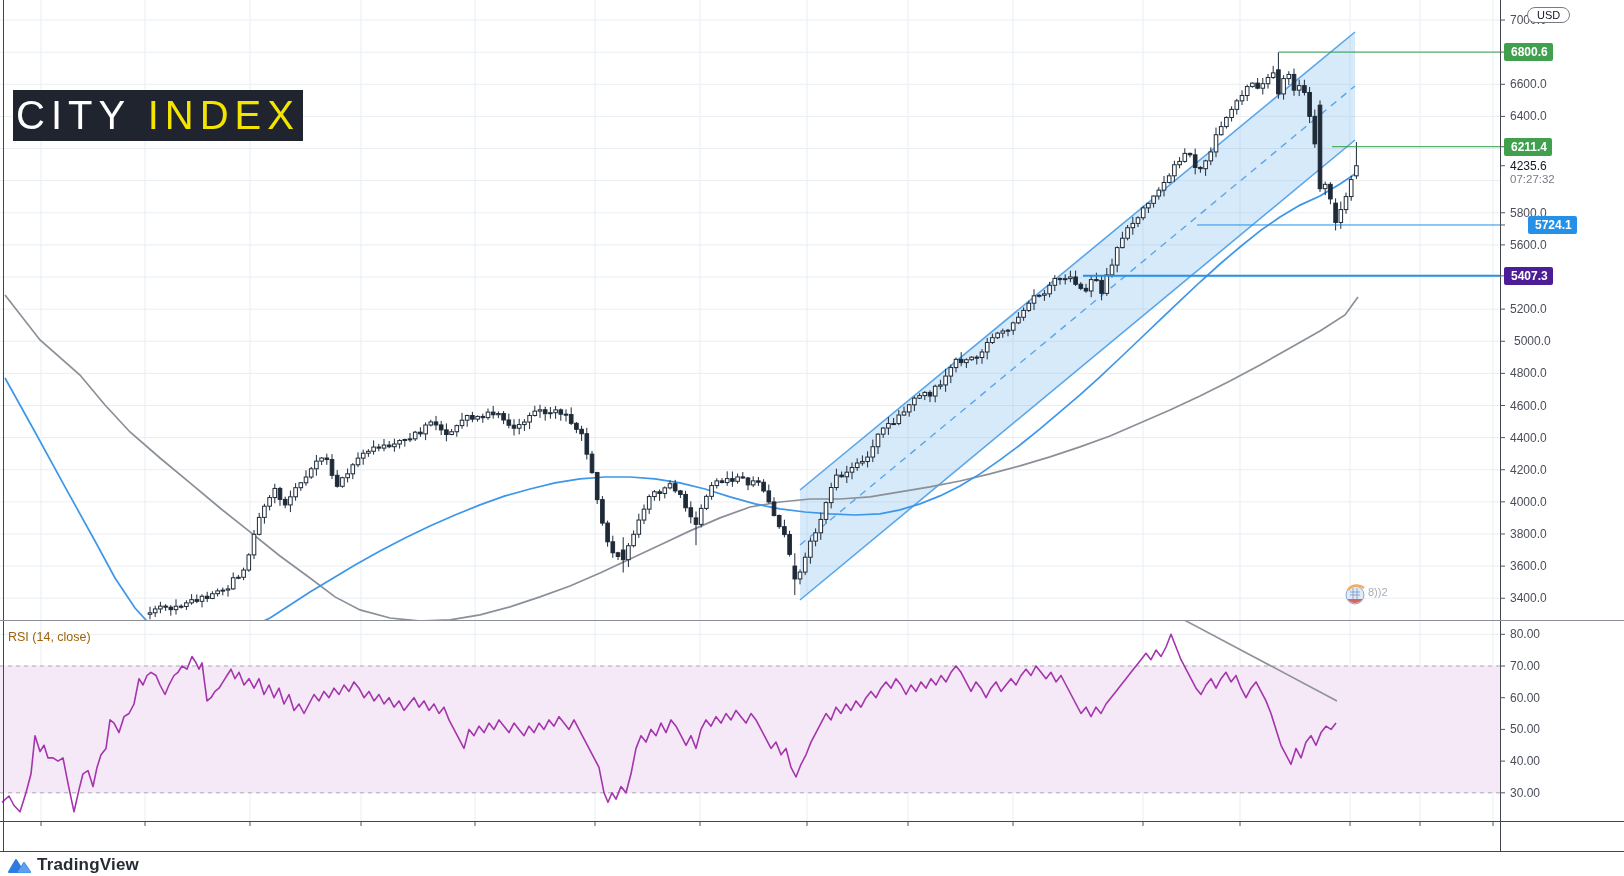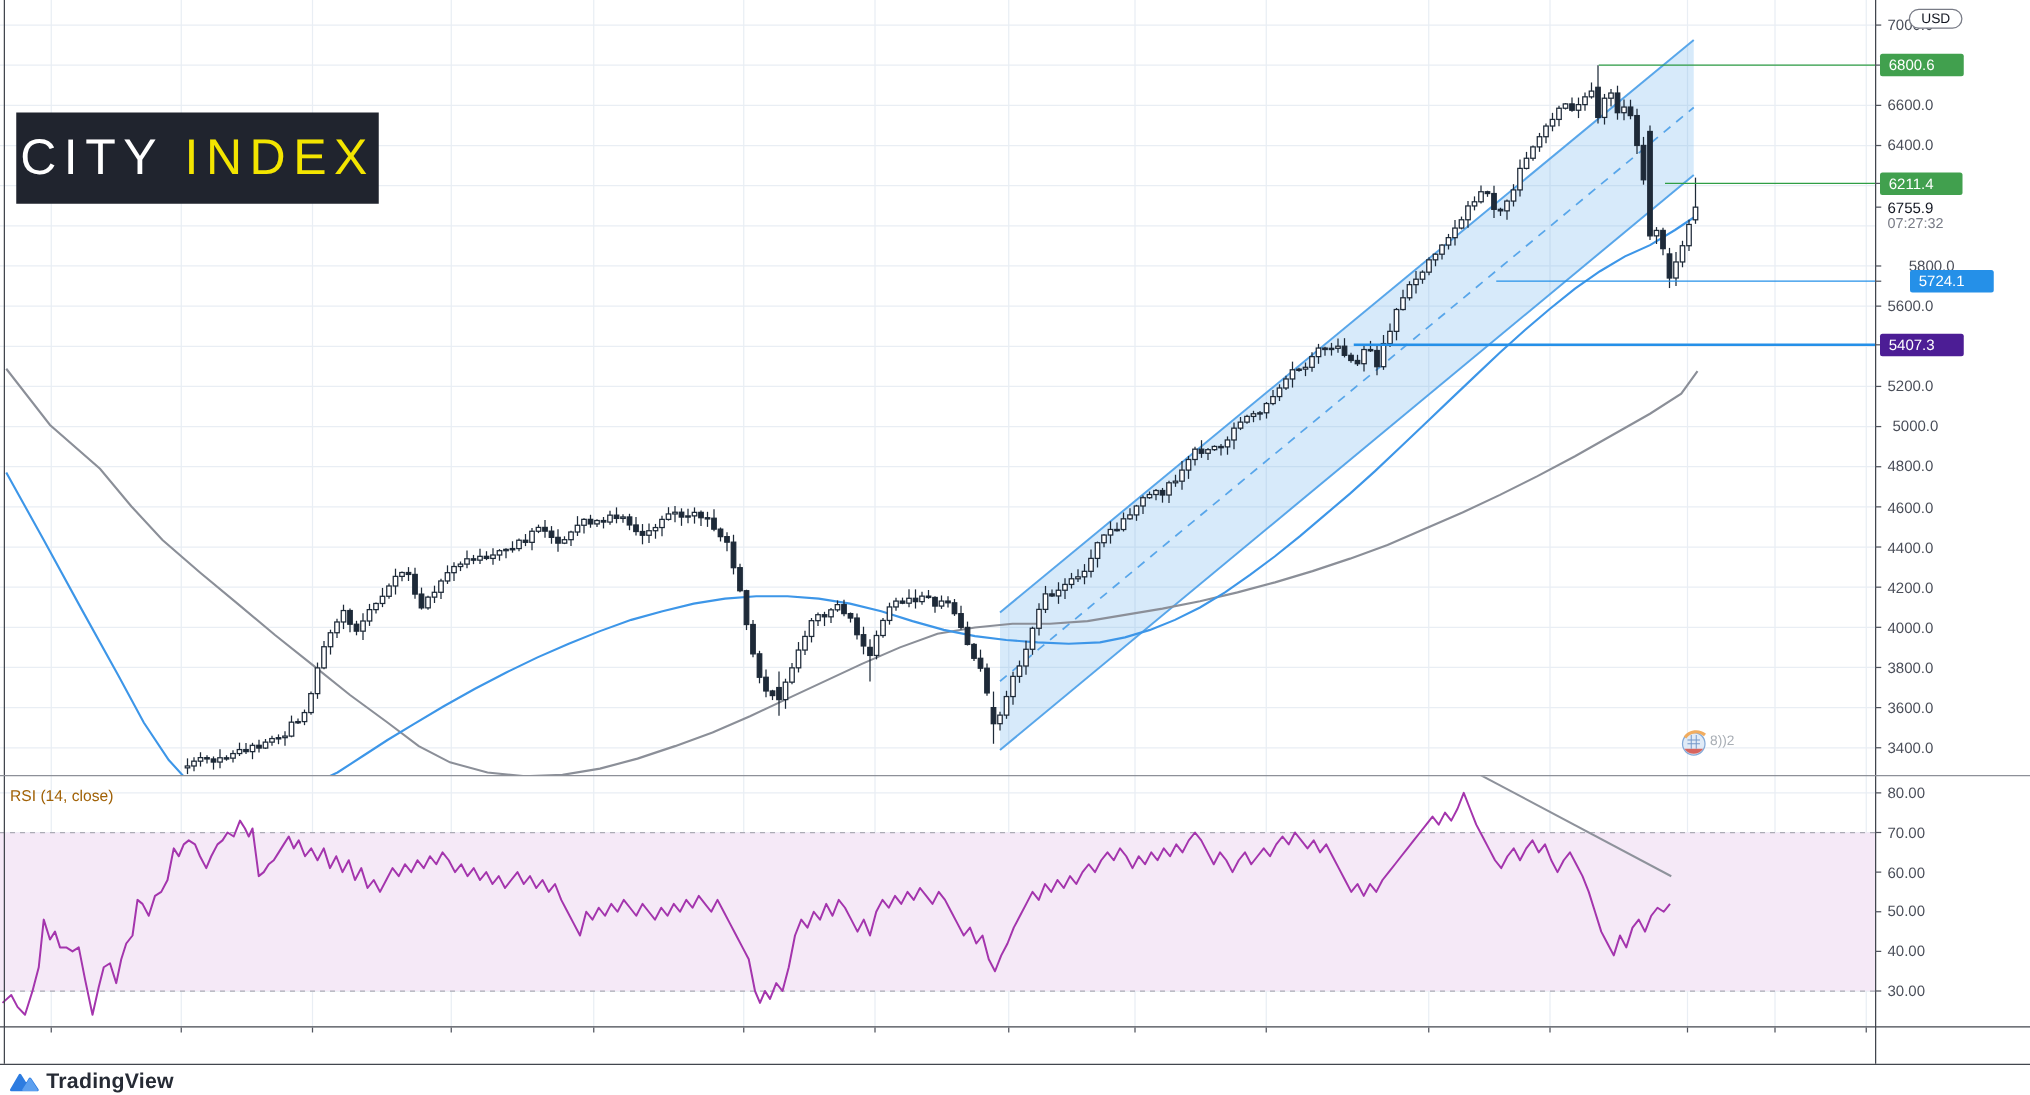--- a/index.html
+++ b/index.html
@@ -3,27 +3,27 @@
 <meta charset="utf-8">
 <style>
   html,body{margin:0;padding:0;background:#fff;}
   #app{position:relative;width:1624px;height:876px;background:#ffffff;overflow:hidden;
        font-family:"Liberation Sans",sans-serif;-webkit-font-smoothing:antialiased;}
   #chart-svg{position:absolute;left:0;top:0;}
   .legend{position:absolute;left:8px;top:5px;color:#131722;z-index:5;}
   .legend .title{font-size:13px;font-weight:bold;line-height:17px;}
   .legend .ind{font-size:12.5px;line-height:17px;color:#2a2e39;}
   .rsi-label{position:absolute;left:8px;top:630px;font-size:12.5px;color:#a16207;z-index:5;}
-  .ci-logo{position:absolute;left:13px;top:90px;width:290px;height:73px;background:#20242e;
+  .ci-logo{position:absolute;left:13px;top:90px;width:290px;height:51px;background:#20242e;
            display:flex;align-items:center;justify-content:center;z-index:6;
            font-size:40px;font-weight:500;letter-spacing:6px;white-space:pre;}
   .ci-logo .c{color:#ffffff;} .ci-logo .i{color:#f3e500;}
   .px-label{position:absolute;left:1510px;font-size:12px;color:#4a4e59;transform:translateY(-50%);z-index:3;}
-  .px-pill{position:absolute;left:1504px;font-size:12px;font-weight:normal;color:#fff;border-radius:2px;
-           padding:2px 23px 2px 7px;transform:translateY(-50%);z-index:4;}
+  .px-pill{position:absolute;left:1504px;font-size:12px;font-weight:bold;color:#fff;border-radius:2px;
+           padding:2px 5px 2px 7px;transform:translateY(-50%);z-index:4;}
   .px-last{position:absolute;left:1510px;z-index:4;transform:translateY(-50%);}
   .px-last .v{font-size:12px;color:#131722;}
   .px-last .t{font-size:11.5px;color:#787b86;}
   .rsi-tick{position:absolute;left:1510px;font-size:12px;color:#4a4e59;transform:translateY(-50%);z-index:3;}
   .usd-pill{position:absolute;left:1527px;top:7px;border:1.5px solid #787b86;border-radius:10px;
             background:#fff;padding:1px 9px;font-size:11px;color:#131722;z-index:5;}
   .tv-logo{position:absolute;left:8px;top:855px;display:flex;align-items:flex-end;gap:5px;z-index:5;}
   .tv-logo span{font-size:17px;font-weight:600;color:#262b35;letter-spacing:0.2px;}
   .axis-hit{position:absolute;z-index:2;}
 </style>
@@ -633,38 +633,38 @@
   <div class="rsi-label">RSI (14, close)</div>
 
   <div class="ci-logo"><span class="c">CITY </span><span class="i">INDEX</span></div>
 
   <div class="usd-pill">USD</div>
 
   <div id="price-axis-labels" class="axis-hit" style="left:1500px;top:0;width:124px;height:821px;">
       <div class="px-label" style="position: absolute; left: 10px; top: 20.06px;">7000.0</div>
       <div class="px-label" style="position: absolute; left: 10px; top: 84.3px;">6600.0</div>
       <div class="px-label" style="position: absolute; left: 10px; top: 116.42px;">6400.0</div>
-      <div class="px-label" style="position: absolute; left: 27px; top: 212.78px;">5800.0</div>
+      <div class="px-label" style="position: absolute; left: 10px; top: 212.78px;">5800.0</div>
       <div class="px-label" style="position: absolute; left: 10px; top: 244.9px;">5600.0</div>
       <div class="px-label" style="position: absolute; left: 10px; top: 309.14px;">5200.0</div>
       <div class="px-label" style="position: absolute; left: 14px; top: 341.26px;">5000.0</div>
       <div class="px-label" style="position: absolute; left: 10px; top: 373.38px;">4800.0</div>
       <div class="px-label" style="position: absolute; left: 10px; top: 405.5px;">4600.0</div>
       <div class="px-label" style="position: absolute; left: 10px; top: 437.62px;">4400.0</div>
       <div class="px-label" style="position: absolute; left: 10px; top: 469.74px;">4200.0</div>
       <div class="px-label" style="position: absolute; left: 10px; top: 501.86px;">4000.0</div>
       <div class="px-label" style="position: absolute; left: 10px; top: 533.98px;">3800.0</div>
       <div class="px-label" style="position: absolute; left: 10px; top: 566.1px;">3600.0</div>
       <div class="px-label" style="position: absolute; left: 10px; top: 598.22px;">3400.0</div>
       <div class="px-pill" style="position: absolute; left: 4px; top: 52.0836px; background: rgb(65, 160, 78);">6800.6</div>
       <div class="px-pill" style="position: absolute; left: 4px; top: 146.709px; background: rgb(65, 160, 78);">6211.4</div>
       <div class="px-pill" style="position: absolute; left: 4px; top: 224.97px; background: rgb(37, 144, 232); margin-left: 24px;">5724.1</div>
       <div class="px-pill" style="position: absolute; left: 4px; top: 275.848px; background: #4c1d95;">5407.3</div>
       <div class="px-last" style="position: absolute; left: 10px; top: 171.724px;">
-        <div class="v">6755.9</div>
+        <div class="v">4235.6</div>
         <div class="t">07:27:32</div>
       </div>
       <div class="rsi-tick" style="position: absolute; left: 10px; top: 634.3px;">80.00</div>
       <div class="rsi-tick" style="position: absolute; left: 10px; top: 666px;">70.00</div>
       <div class="rsi-tick" style="position: absolute; left: 10px; top: 697.7px;">60.00</div>
       <div class="rsi-tick" style="position: absolute; left: 10px; top: 729.4px;">50.00</div>
       <div class="rsi-tick" style="position: absolute; left: 10px; top: 761.1px;">40.00</div>
       <div class="rsi-tick" style="position: absolute; left: 10px; top: 792.8px;">30.00</div>
     </div>
   <div id="time-axis-labels" class="axis-hit" style="left:0;top:822px;width:1500px;height:29px;"></div>

